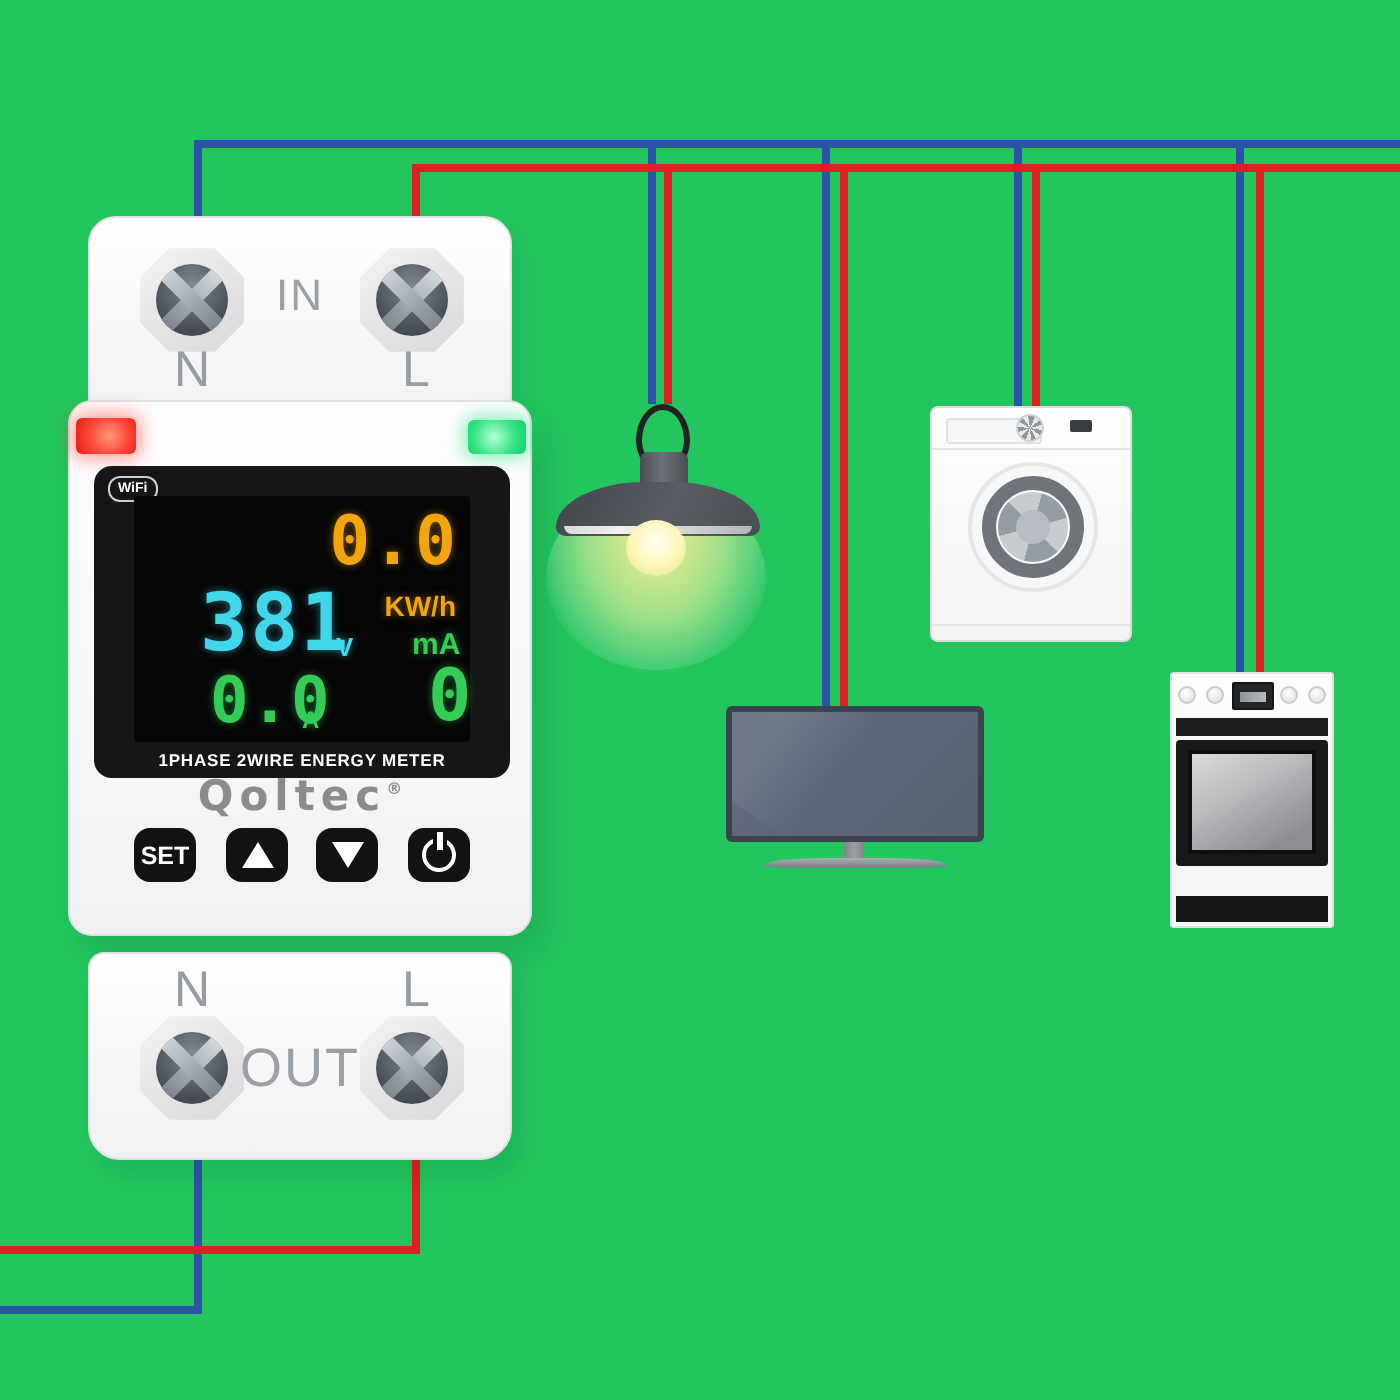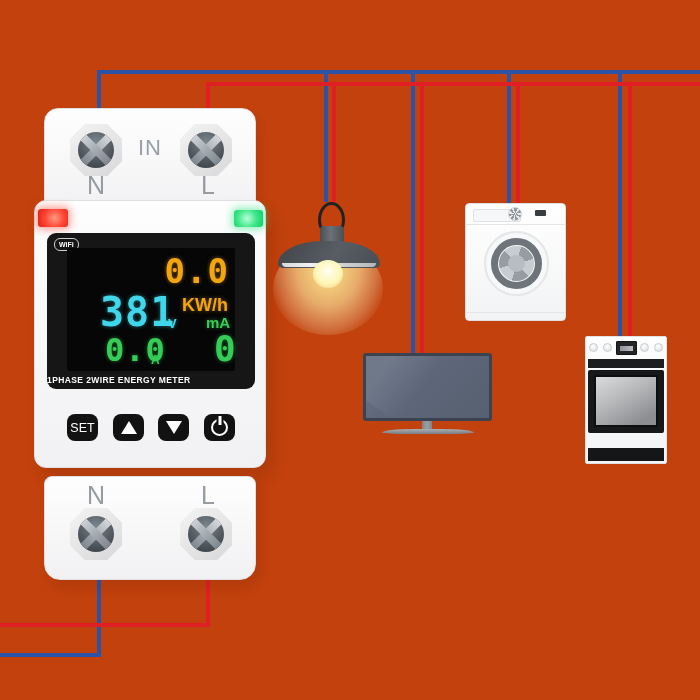--- a/index.html
+++ b/index.html
@@ -1,16 +1,16 @@
 <!DOCTYPE html>
 <html style="--wire_neutral_blue: #2b54a8; --wire_line_red: #e01f25; --digit_orange: #f2a50c; --digit_cyan: #41d7ea; --digit_green: #35cd58; --logo_gray: #8c8c8c;"><head>
 <meta charset="utf-8">
 <style>
   html,body{margin:0;padding:0;background:#fff;}
-  #canvas{position:relative;width:700px;height:700px;background:#c2410c;overflow:hidden;
+  #canvas{position:relative;width:700px;height:700px;background:#22c55e;overflow:hidden;
           font-family:"Liberation Sans",sans-serif;}
   .wire{position:absolute;}
   .wire.blue{background:var(--wire_neutral_blue,#2b54a8);}
   .wire.red{background:var(--wire_line_red,#e01f25);}
   .wire.v{width:4px;}
   .wire.h{height:4px;}
 
   
   .blockwhite{position:absolute;background:linear-gradient(180deg,#fefefe,#f1f1f3);
               border:1px solid #e0e0e2;box-sizing:border-box;}
@@ -45,29 +45,29 @@
          border-radius:9px;}
   .wifi{position:absolute;left:7px;top:5px;height:11px;padding:0 4px;border:1px solid #cfcfcf;
         border-radius:6px;color:#fff;font-size:7px;line-height:11px;font-weight:bold;}
   .screen{position:absolute;left:20px;top:15px;width:168px;height:123px;background:#060606;
           border-radius:2px;}
   .seg{font-family:"DejaVu Sans Mono",monospace;font-weight:bold;position:absolute;}
   .org{color:var(--digit_orange,#f2a50c);text-shadow:0 0 4px rgba(242,165,12,.5);}
   .cyn{color:var(--digit_cyan,#41d7ea);text-shadow:0 0 4px rgba(65,215,234,.5);}
   .grn{color:var(--digit_green,#35cd58);text-shadow:0 0 4px rgba(53,205,88,.5);}
   .unit{font-family:"Liberation Sans",sans-serif;font-weight:bold;position:absolute;}
-  .caption{position:absolute;left:0;right:0;bottom:4px;text-align:left;color:#fff;
+  .caption{position:absolute;left:0;right:0;bottom:4px;text-align:center;color:#fff;
            font-size:8.5px;font-weight:bold;letter-spacing:.4px;}
 
   .logo{position:absolute;left:0;right:0;top:185px;text-align:center;color:var(--logo_gray,#8c8c8c);
         font-weight:bold;font-size:21px;letter-spacing:3px;font-family:"DejaVu Sans",sans-serif;}
   .logo sup{font-size:8px;letter-spacing:0;}
   .btn{position:absolute;top:213px;width:31px;height:27px;background:#121212;border-radius:8px;
        display:flex;align-items:center;justify-content:center;color:#fff;}
-  .btn .set{font-size:12.5px;font-weight:normal;}
+  .btn .set{font-size:12.5px;font-weight:bold;}
   .tri-up{width:0;height:0;border-left:8px solid transparent;border-right:8px solid transparent;
           border-bottom:13px solid #fff;}
   .tri-down{width:0;height:0;border-left:8px solid transparent;border-right:8px solid transparent;
           border-top:13px solid #fff;}
   .pow{position:relative;width:13px;height:13px;border:2.5px solid #fff;border-radius:50%;}
   .pow::after{content:'';position:absolute;left:50%;top:-5px;transform:translateX(-50%);
           width:3px;height:9px;background:#fff;box-shadow:0 0 0 2px #121212;}
 
   
   .lamp{position:absolute;left:270px;top:198px;width:115px;height:140px;}
@@ -171,31 +171,32 @@
   </div>
 
   <div class="blockwhite dev-main">
     <div class="led red"></div>
     <div class="led green"></div>
 
     <div class="bezel">
       <div class="wifi">WiFi</div>
       <div class="screen">
         <div class="seg org" style="right:6px;top:5px;font-size:34px;line-height:36px;letter-spacing:1px;">0.0</div>
-        <div class="unit org" style="right:7px;top:47px;font-size:18px;padding-left:24px;">KW/h</div>
+        <div class="unit org" style="right:7px;top:47px;font-size:14px;padding-left:24px;">KW/h</div>
         <div class="seg cyn" style="left:33px;top:46px;font-size:40px;line-height:36px;letter-spacing:1px;">381</div>
         <div class="unit cyn" style="left:101px;top:68px;font-size:13px;">V</div>
         <div class="seg grn" style="left:38px;top:86px;font-size:32px;line-height:32px;letter-spacing:1px;">0.0</div>
         <div class="unit grn" style="left:84px;top:105px;font-size:12px;">A</div>
         <div class="unit grn" style="left:139px;top:66px;font-size:15px;">mA</div>
         <div class="seg grn" style="left:147px;top:84px;font-size:36px;line-height:34px;">0</div>
       </div>
       <div class="caption">1PHASE 2WIRE ENERGY METER</div>
     </div>
 
+    <div class="logo"><span>Qoltec</span><sup>®</sup></div>
 
     <div class="btn" style="left:32px;">
         <span class="set">SET</span>
       </div>
     <div class="btn" style="left:78px;">
         <span class="tri-up"></span>
       </div>
     <div class="btn" style="left:123px;">
         <span class="tri-down"></span>
       </div>
@@ -208,20 +209,21 @@
     <div class="termlabel" style="left:42px;top:6px;">N</div>
     <div class="termlabel" style="left:156px;top:6px;">L</div>
     <div class="screw" style="left:24px;top:30px;">
       <div class="octo"></div>
         <div class="core"></div>
     </div>
     <div class="screw" style="left:134px;top:30px;">
       <div class="octo"></div>
         <div class="core"></div>
     </div>
+    <div class="inout" style="top:42px;font-size:27px;">OUT</div>
   </div>
 
   <div class="lamp">
     <div class="glow"></div>
     <div class="hook"></div>
     <div class="neck"></div>
     <div class="shade"></div>
     <div class="bulb"></div>
   </div>
 

